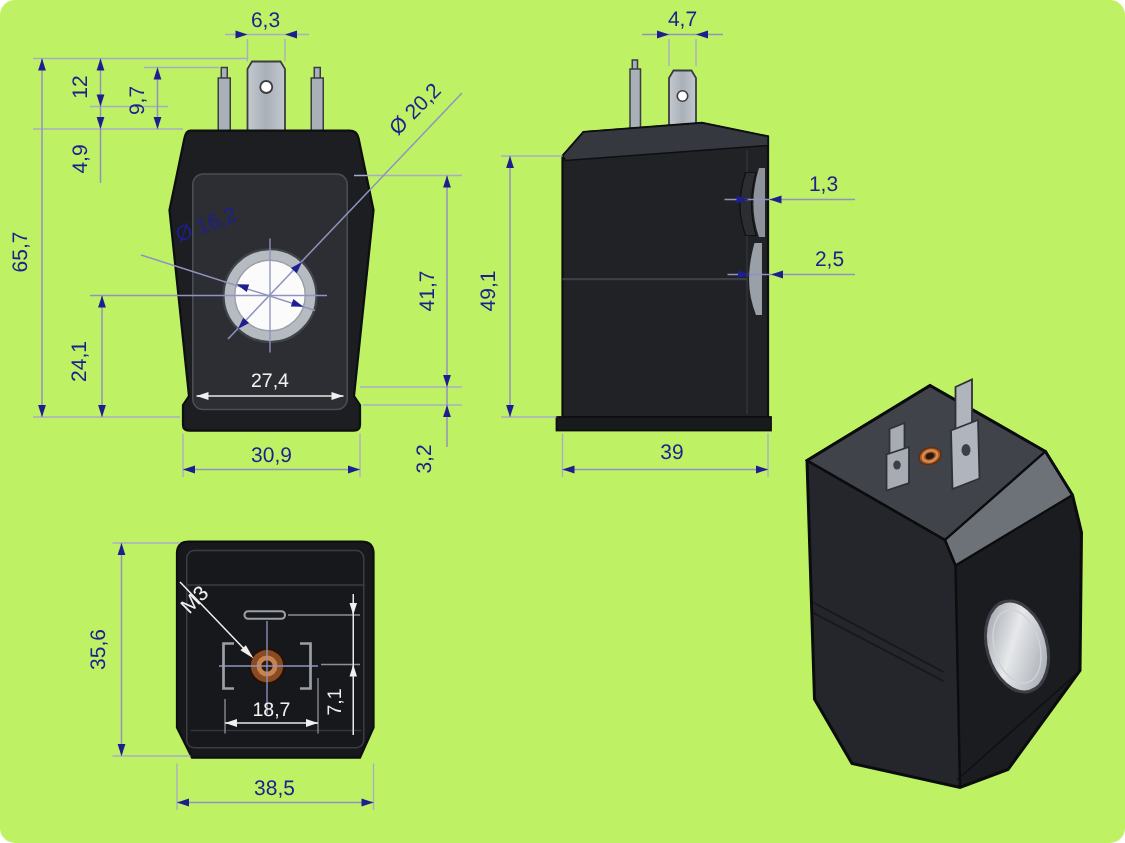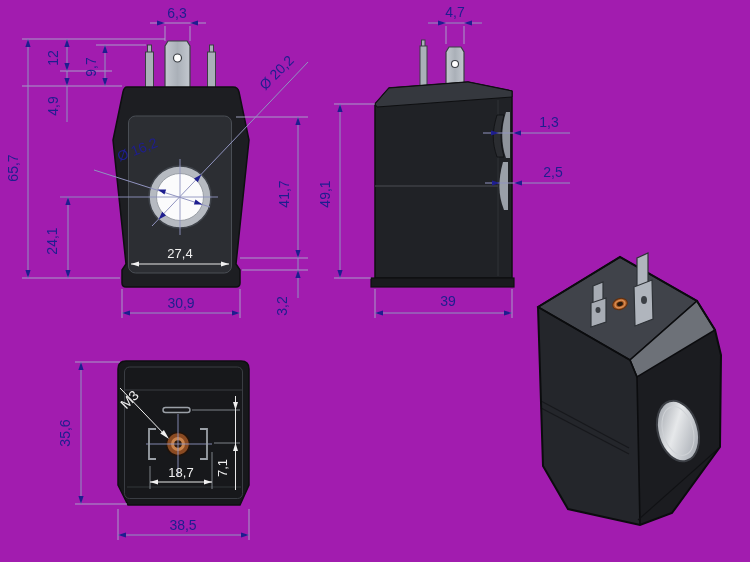--- a/index.html
+++ b/index.html
@@ -1,16 +1,16 @@
 <!DOCTYPE html>
 <html><head>
 <meta charset="utf-8">
 <style>
   html,body{margin:0;padding:0;background:#ffffff;}
-  .stage{width:750px;height:562px;position:relative;background:#a21caf;overflow:hidden;}
+  .stage{width:750px;height:562px;position:relative;background:#bef264;overflow:hidden;border-radius:10px;}
   svg{display:block;}
   text{font-family:"Liberation Sans","DejaVu Sans",sans-serif;}
   .dim-text{fill:#1e1e8f;font-size:14px;}
   .dim-text-white{fill:#f0f0f0;font-size:13px;}
   .dim-line{stroke:#9093bf;stroke-width:1;fill:none;}
   .ext-line{stroke:#a9acc9;stroke-width:0.9;fill:none;}
   .center-line{stroke:#8f93c0;stroke-width:0.9;fill:none;}
   .wdim-line{stroke:#e8e8e8;stroke-width:1;fill:none;}
   .arr{fill:#1e1e8f;stroke:none;}
   .warr{fill:#f0f0f0;stroke:none;}

